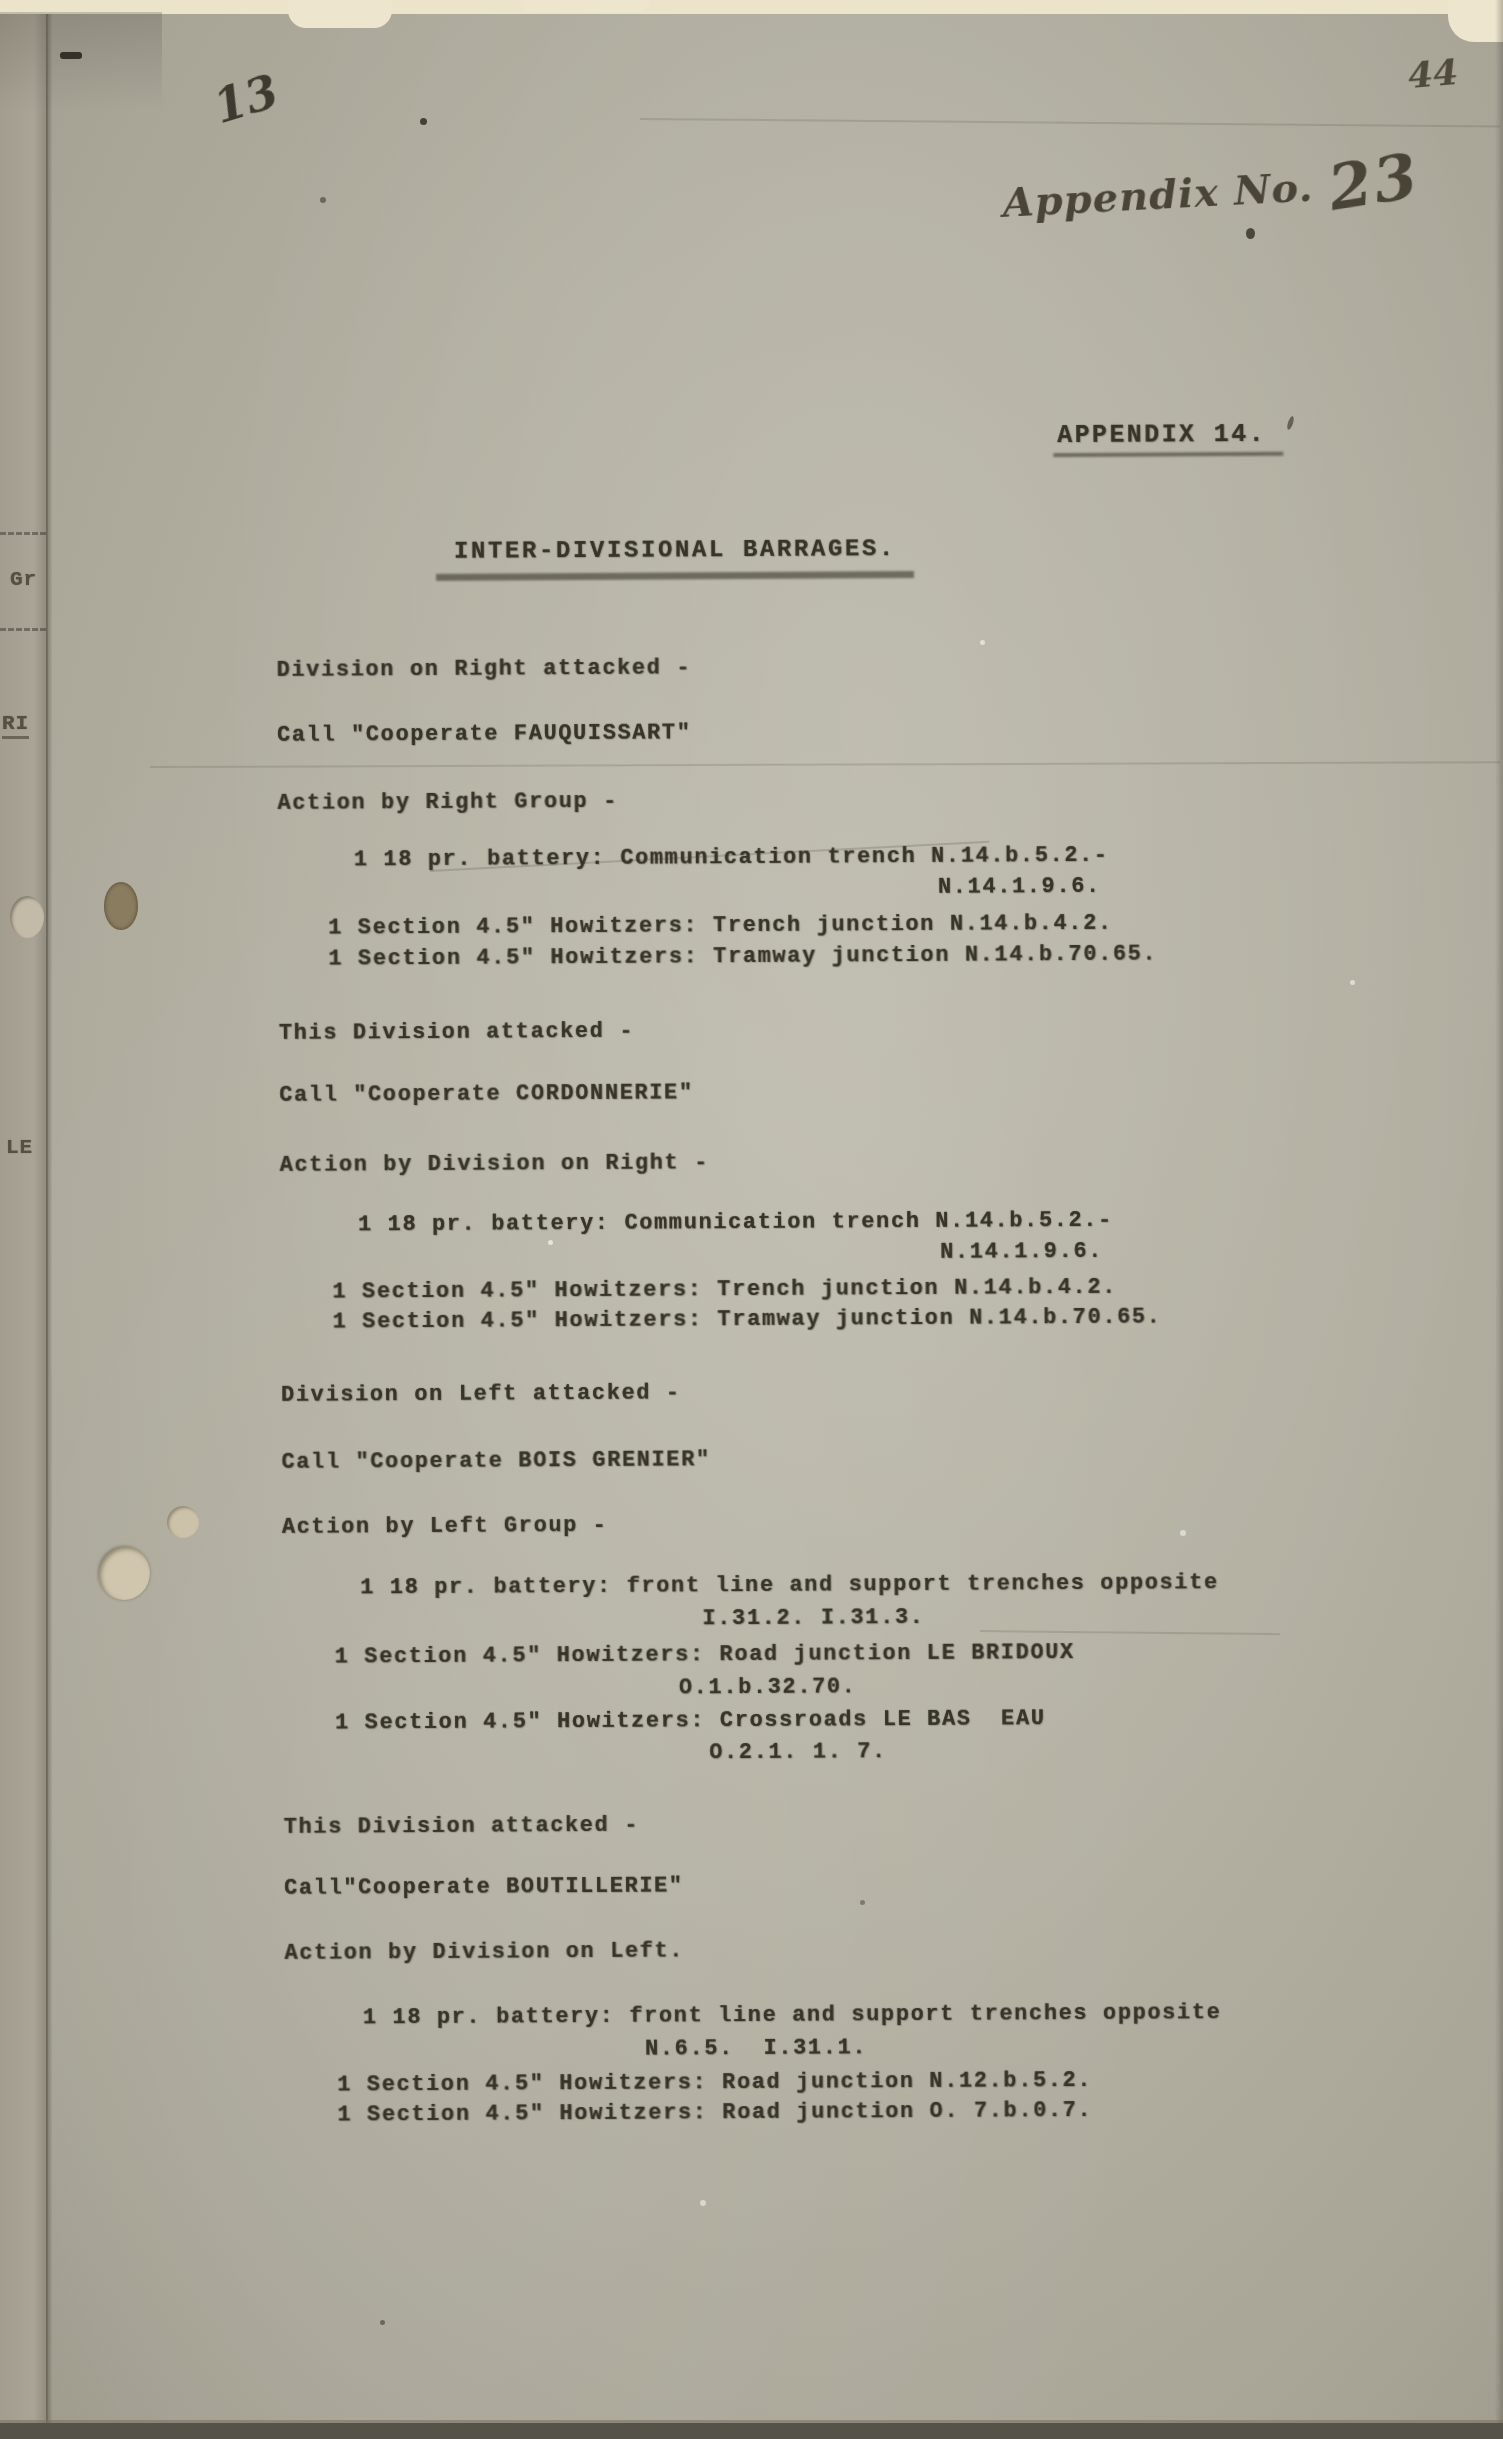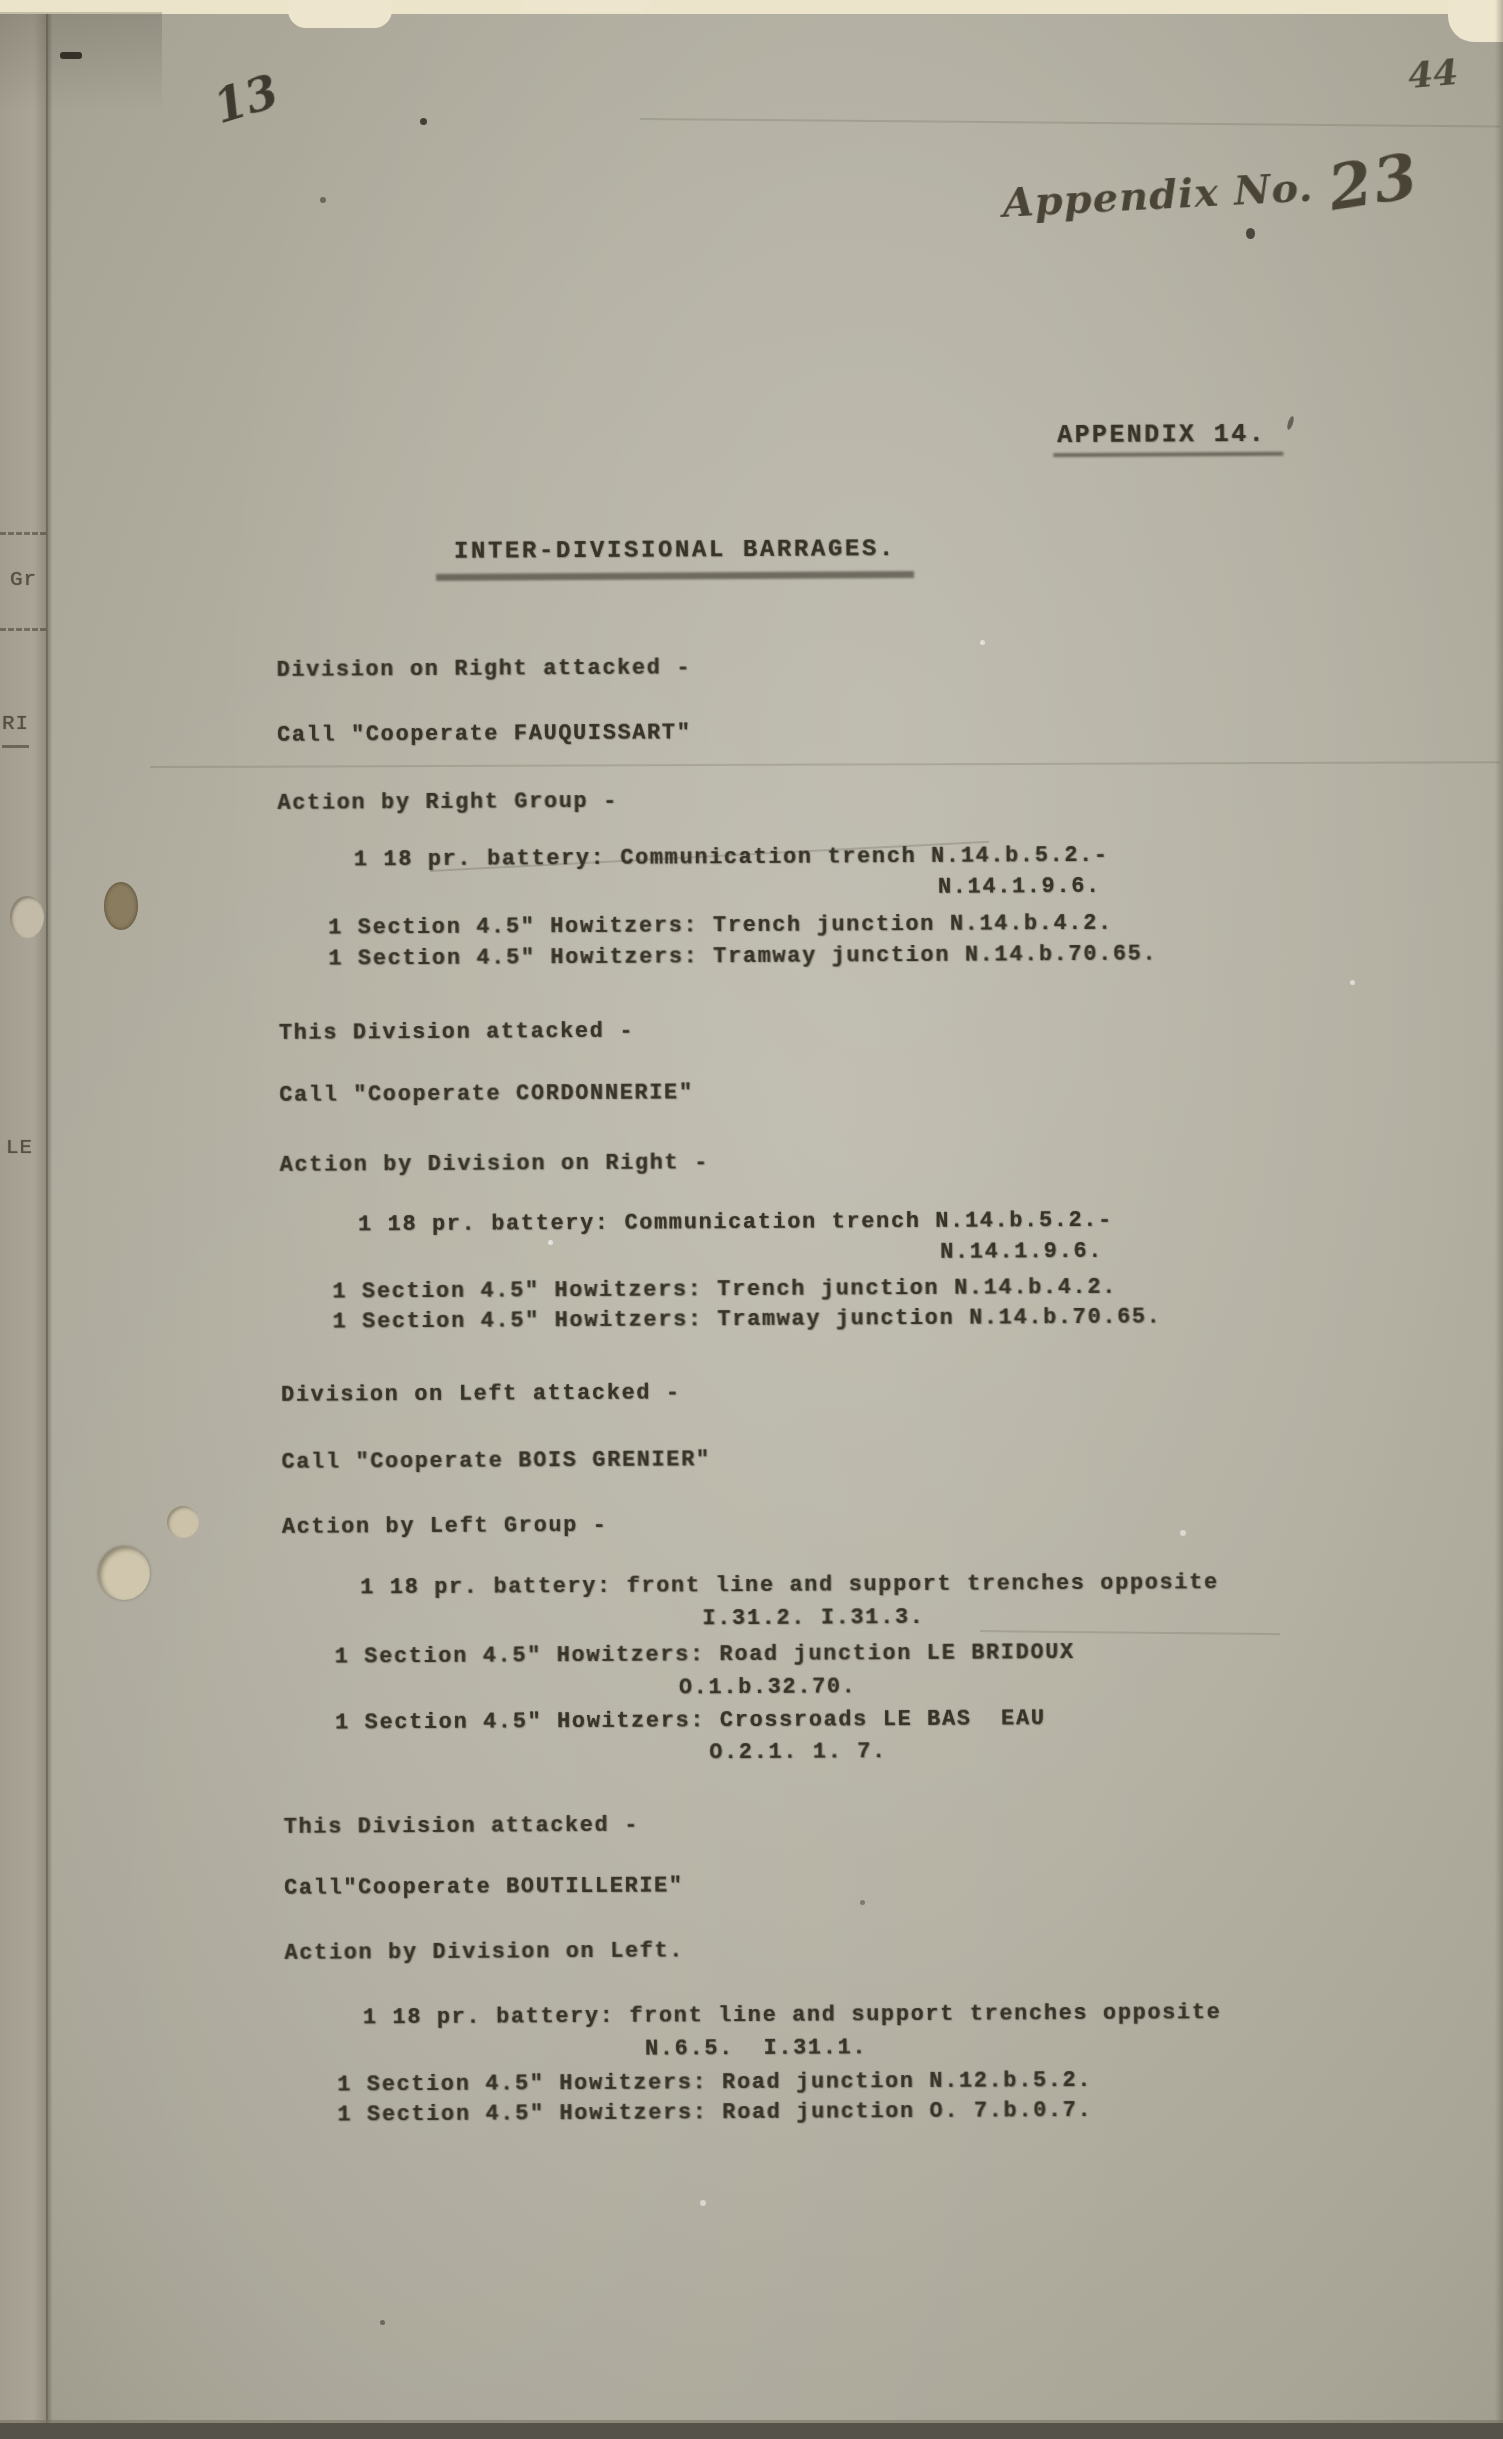--- a/index.html
+++ b/index.html
@@ -10,23 +10,23 @@
       radial-gradient(ellipse at 30% 75%, rgba(255,255,255,0.07) 0%, rgba(255,255,255,0) 50%),
       radial-gradient(ellipse at 55% 45%, #bcb9ab 0%, #b3b0a2 48%, #a8a597 80%, #9c9889 100%);
     font-family:"Liberation Mono","DejaVu Sans Mono",monospace;
   }
   
   .under-strip{position:absolute;left:0;top:0;width:48px;height:2439px;
     background:linear-gradient(90deg,#a39d8f 0%, #aaa496 70%, #8e897b 100%);}
   .page-edge{position:absolute;left:46px;top:0;width:6px;height:2439px;
     background:linear-gradient(90deg, rgba(60,55,45,0.45), rgba(60,55,45,0.05));}
   .dash{position:absolute;border-top:3px dashed rgba(70,64,52,0.55);width:46px;left:0;}
-  .frag{position:absolute;color:#55503f;font-weight:normal;font-size:21px;letter-spacing:1px;
+  .frag{position:absolute;color:#55503f;font-weight:bold;font-size:21px;letter-spacing:1px;
     text-shadow:0 0 1px rgba(70,64,52,0.8);}
-  .frag.ul{border-bottom:3px solid rgba(70,64,52,0.6);padding-bottom:10px;}
+  .frag.ul{border-bottom:3px solid rgba(70,64,52,0.6);padding-bottom:1px;}
   
   .top-strip{position:absolute;left:0;top:0;width:1503px;height:14px;background:#ebe3ca;}
   .blob{position:absolute;background:#ede5cd;border-radius:0 0 18px 18px;}
   .topleft-dark{position:absolute;left:0;top:12px;width:162px;height:100px;
     background:linear-gradient(180deg, rgba(90,86,74,0.28), rgba(90,86,74,0.0));}
   .right-edge{position:absolute;right:0;top:0;width:8px;height:2439px;
     background:linear-gradient(270deg, rgba(60,55,45,0.30), rgba(60,55,45,0));}
   .bottom-bar{position:absolute;left:0;bottom:0;width:1503px;height:16px;background:#55524a;}
   .bottom-lip{position:absolute;left:0;bottom:14px;width:1503px;height:5px;background:rgba(120,113,96,0.6);}
   

